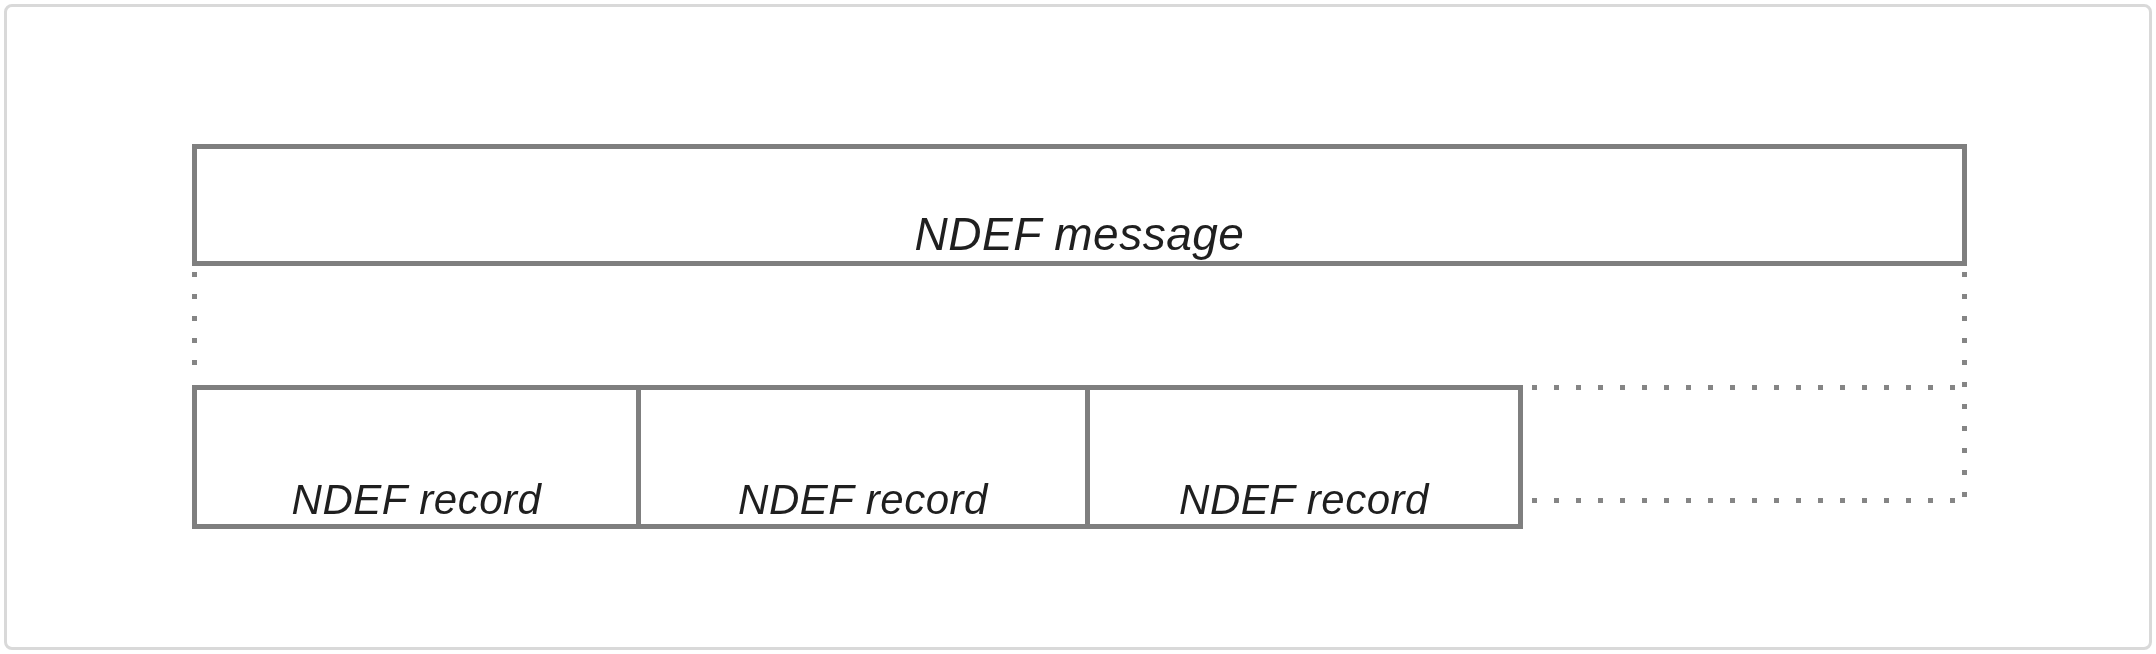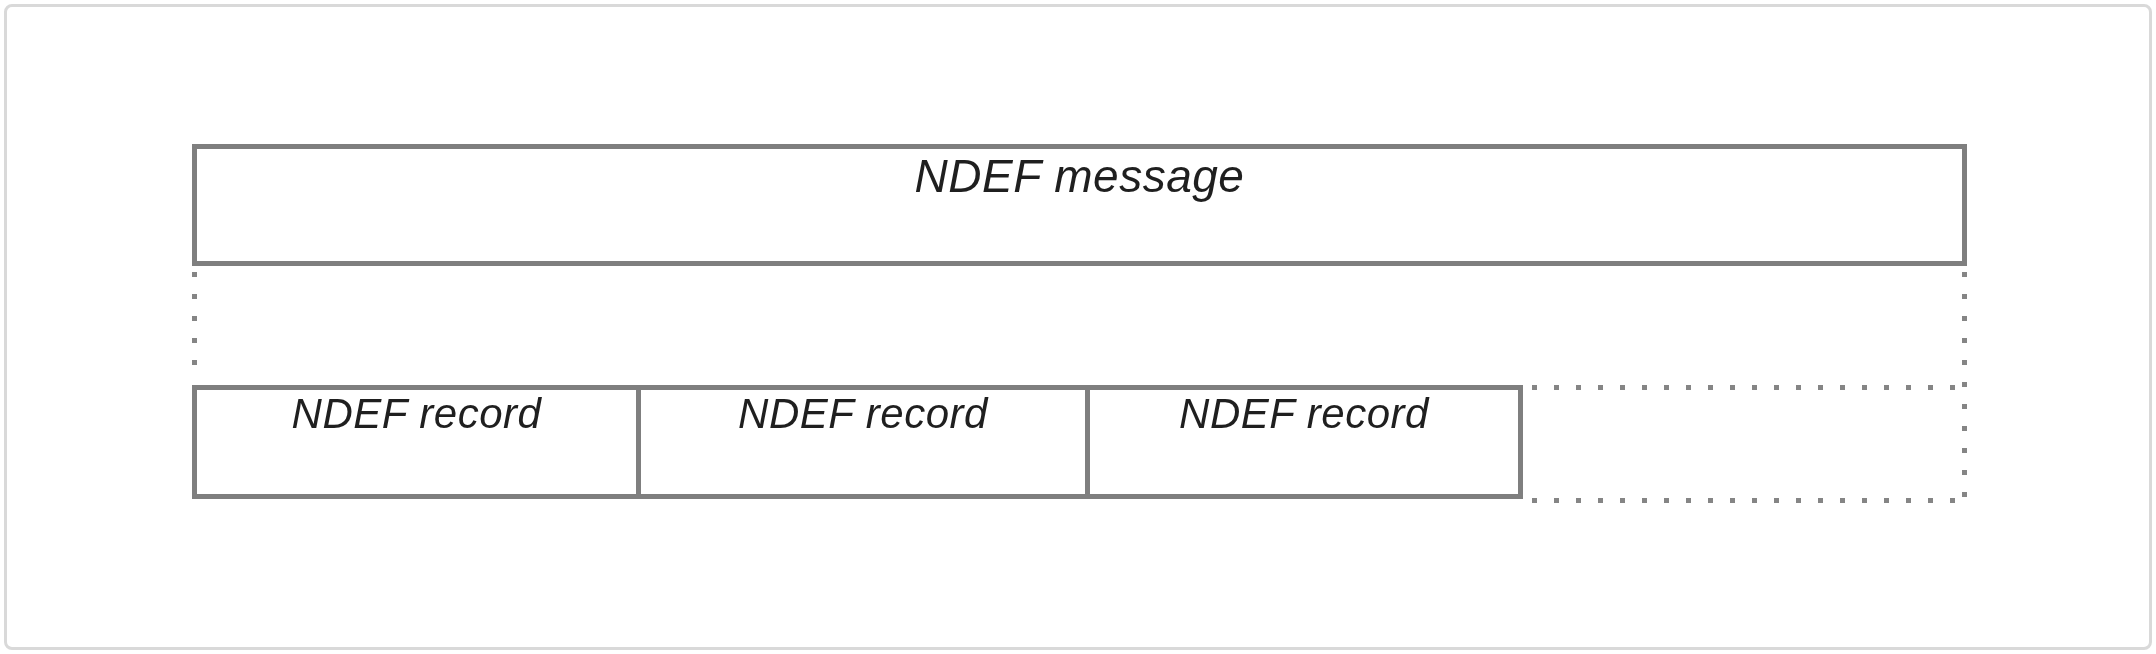--- a/index.html
+++ b/index.html
@@ -29,37 +29,37 @@
     left: 4px; top: 4px;
     width: 2148px; height: 646px;
     border: 3px solid var(--frame-color);
     border-radius: 8px;
   }
   .diagram-box {
     position: absolute;
     border: 5px solid var(--box-border);
     background: var(--bg);
     display: flex;
-    align-items: flex-start;
+    align-items: flex-end;
     justify-content: center;
   }
   .diagram-box .label {
     font-style: italic;
     color: var(--text-color);
     white-space: nowrap;
     letter-spacing: 0.5px;
   }
   .message-box {
     left: 192px; top: 144px;
     width: 1775px; height: 122px;
   }
   .message-box .label { font-size: 46px; }
   .record-box {
     top: 385px;
-    height: 114px;
+    height: 144px;
   }
   .record-box .label { font-size: 42px; }
   .record-1 { left: 192px;  width: 449px; }
   .record-2 { left: 636px;  width: 454px; }
   .record-3 { left: 1085px; width: 438px; }
 
   
   .dotted-v {
     position: absolute;
     width: 5px;

